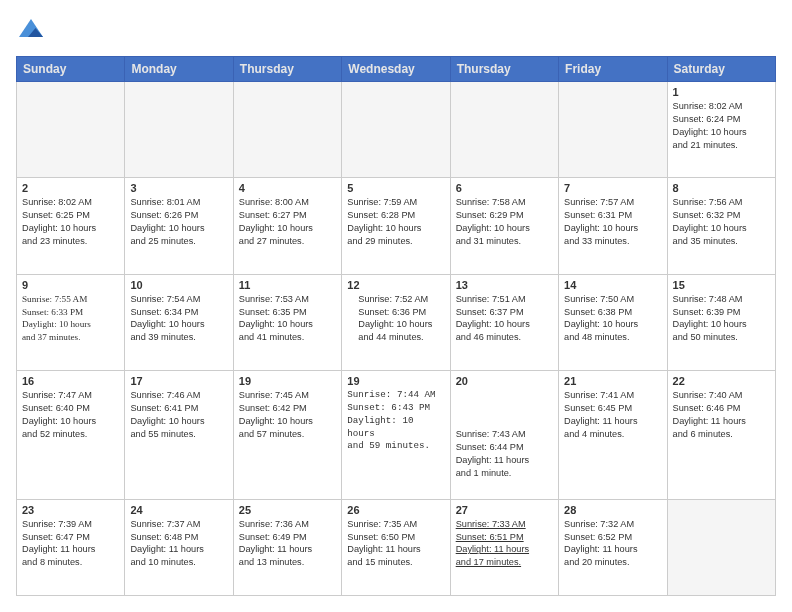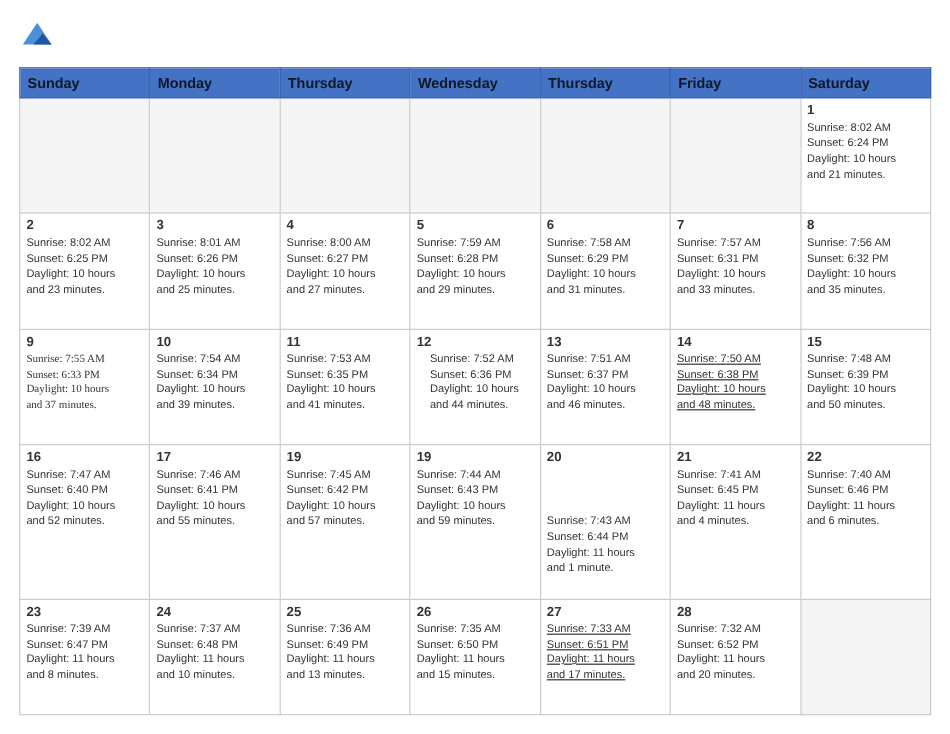--- a/index.html
+++ b/index.html
@@ -55,21 +55,21 @@
     }
     .calendar {
       flex: 1;
       border: 1px solid #ccc;
       border-collapse: collapse;
       width: 100%;
       table-layout: fixed;
     }
     .calendar th {
       background-color: #4472c4;
-      color: #0f172a;
+      color: #e5e5e5;
       text-align: left;
       padding: 5px 6px;
       font-size: 12px;
       border: 1px solid #3a62b4;
     }
     .calendar td {
       border: 1px solid #ccc;
       vertical-align: top;
       padding: 4px 5px;
       font-size: 9.5px;
@@ -223,21 +223,21 @@
           </td>
           <td>
             <span class="day-num">13</span>
             <div class="day-info" style="white-space: pre-line;">Sunrise: 7:51 AM
 Sunset: 6:37 PM
 Daylight: 10 hours
 and 46 minutes.</div>
           </td>
           <td>
             <span class="day-num">14</span>
-            <div class="day-info" style="white-space: pre-line; text-decoration: underline;">Sunrise: 7:50 AM
+            <div class="day-info" style="white-space: pre-line;">Sunrise: 7:50 AM
 Sunset: 6:38 PM
 Daylight: 10 hours
 and 48 minutes.</div>
           </td>
           <td>
             <span class="day-num">15</span>
             <div class="day-info" style="white-space: pre-line;">Sunrise: 7:48 AM
 Sunset: 6:39 PM
 Daylight: 10 hours
 and 50 minutes.</div>
@@ -260,21 +260,21 @@
           </td>
           <td>
             <span class="day-num">19</span>
             <div class="day-info" style="white-space: pre-line;">Sunrise: 7:45 AM
 Sunset: 6:42 PM
 Daylight: 10 hours
 and 57 minutes.</div>
           </td>
           <td>
             <span class="day-num">19</span>
-            <div class="day-info" style="white-space: pre-line;">Sunrise: 7:44 AM
+            <div class="day-info" style="white-space: pre-line; font-family: Liberation Mono, monospace;">Sunrise: 7:44 AM
 Sunset: 6:43 PM
 Daylight: 10 hours
 and 59 minutes.</div>
           </td>
           <td>
             <span class="day-num">20</span>
             <div class="day-info" style="white-space: pre-line; margin-top: 41px;">Sunrise: 7:43 AM
 Sunset: 6:44 PM
 Daylight: 11 hours
 and 1 minute.</div>

